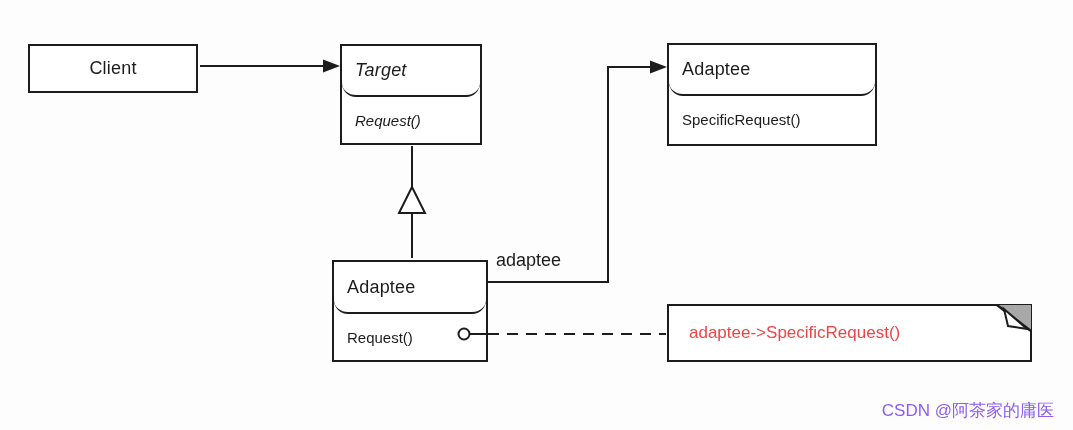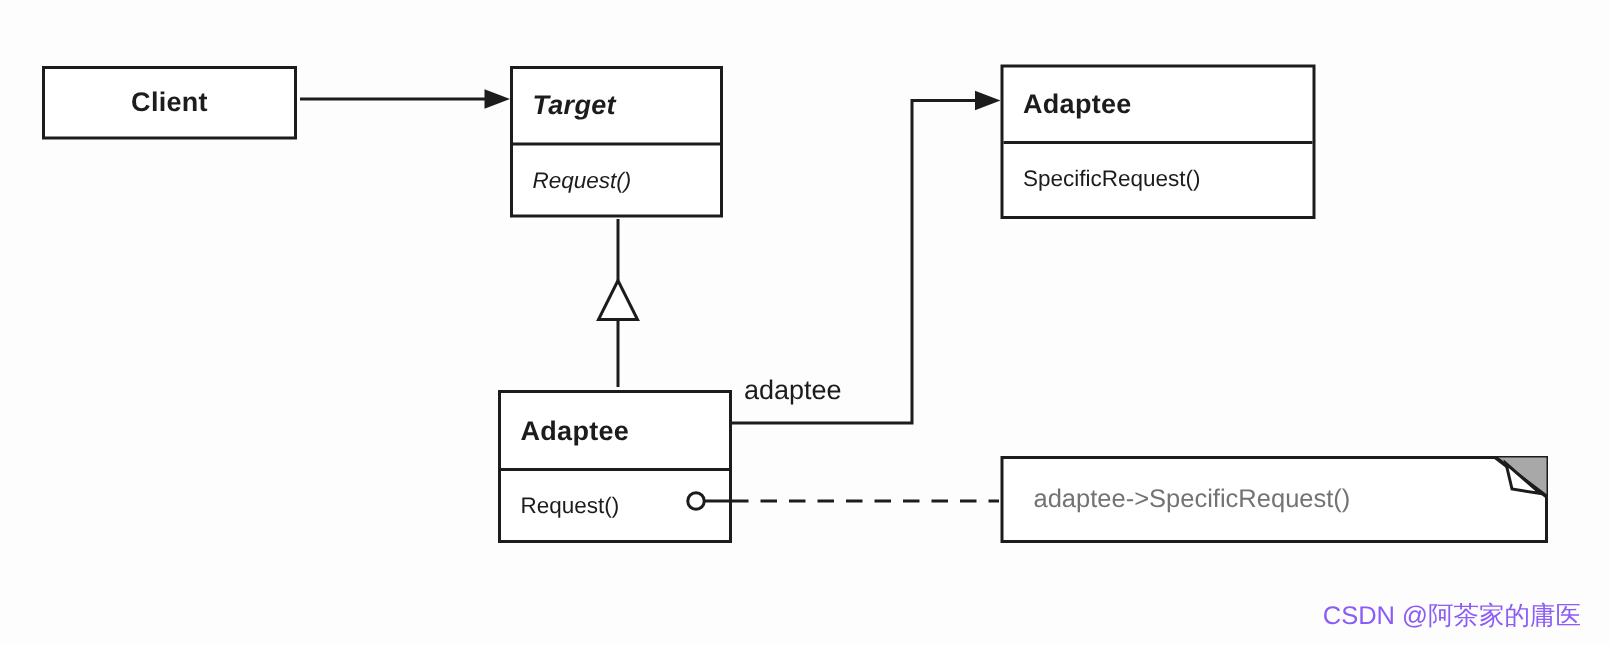--- a/index.html
+++ b/index.html
@@ -22,28 +22,28 @@
     z-index:2;
   }
   .uml-compartment{
     display:flex;
     align-items:center;
     box-sizing:border-box;
     color:#1c1c1c;
     white-space:nowrap;
   }
   .uml-name{
-    font-weight:bold;
+    font-weight:normal;
     font-size:18px;
     letter-spacing:.2px;
   }
   .uml-method{
     font-size:15px;
   }
-  .hdr-divider{ border-bottom:2px solid #1c1c1c; }
+  .hdr-divider{ border-bottom:2px solid #1c1c1c;border-radius:14px; }
   .center-text{ justify-content:center; }
   .pad-text{ padding-left:13px; }
   .italic{ font-style:italic; }
   .svg-overlay{
     position:absolute;
     left:0; top:0;
     width:1073px;
     height:430px;
     z-index:3;
     pointer-events:none;
@@ -59,21 +59,21 @@
     position:absolute;
     left:667px; top:304px;
     width:365px; height:58px;
     background:#ffffff;
     border:2px solid #1c1c1c;
     box-sizing:border-box;
     display:flex;
     align-items:center;
     padding-left:20px;
     font-size:17px;
-    color:#737373;
+    color:#ef4444;
     z-index:2;
     white-space:nowrap;
   }
   .watermark{
     position:absolute;
     right:19px;
     top:399px;
     font-size:17px;
     color:#8b5cf6;
     z-index:5;

